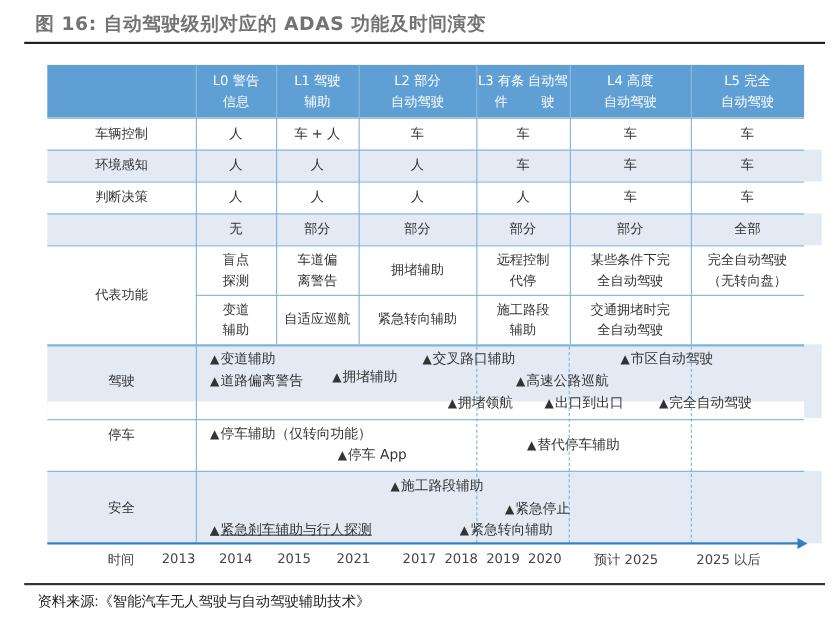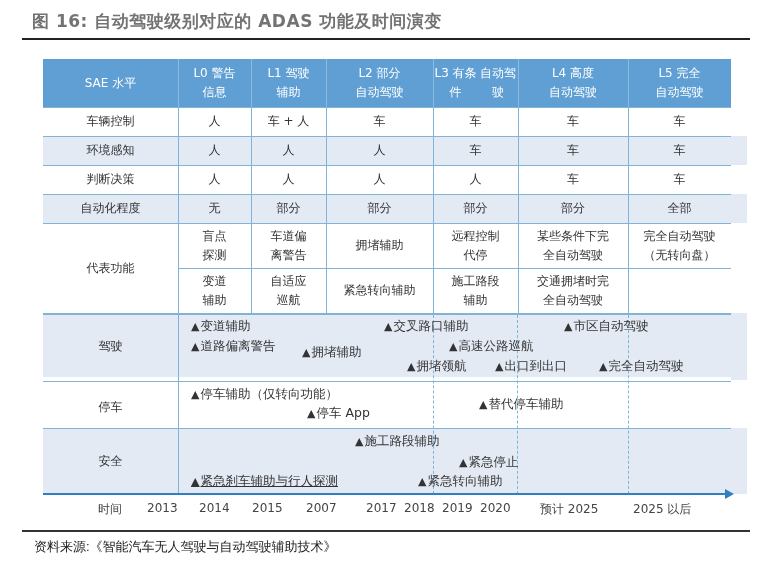--- a/index.html
+++ b/index.html
@@ -34,23 +34,20 @@
 </style>
 </head>
 <body>
 
 <div class="title">图 16:  自动驾驶级别对应的 ADAS 功能及时间演变</div>
 <div class="rule-top"></div>
 
 <div class="tbl">
 
   <div class="row hdr" style="top:0;height:48px;">
-    <div class="cell" style="left:0;width:135px;">
-        <span>SAE 水平</span>
-      </div>
     <div class="cell" style="left:135px;width:73px;flex-direction:column;">
         <span>L0 警告</span>
         <span>信息</span>
       </div>
     <div class="cell" style="left:208px;width:75px;flex-direction:column;">
         <span>L1 驾驶</span>
         <span>辅助</span>
       </div>
     <div class="cell" style="left:283px;width:107px;flex-direction:column;">
         <span>L2 部分</span>
@@ -91,21 +88,20 @@
   <div class="row white" style="top:106px;height:29px;">
     <div class="cell" style="left:0;width:135px;">判断决策</div>
     <div class="cell" style="left:135px;width:73px;">人</div>
     <div class="cell" style="left:208px;width:75px;">人</div>
     <div class="cell" style="left:283px;width:107px;">人</div>
     <div class="cell" style="left:390px;width:85px;">人</div>
     <div class="cell" style="left:475px;width:110px;">车</div>
     <div class="cell" style="left:585px;width:103px;">车</div>
   </div>
   <div class="row shade" style="top:135px;height:29px;">
-    <div class="cell" style="left:0;width:135px;">自动化程度</div>
     <div class="cell" style="left:135px;width:73px;">无</div>
     <div class="cell" style="left:208px;width:75px;">部分</div>
     <div class="cell" style="left:283px;width:107px;">部分</div>
     <div class="cell" style="left:390px;width:85px;">部分</div>
     <div class="cell" style="left:475px;width:110px;">部分</div>
     <div class="cell" style="left:585px;width:103px;">全部</div>
   </div>
 
   <div class="row white" style="top:164px;height:90px;">
     <div class="cell" style="left:135px;width:73px;height:45px;flex-direction:column;">
@@ -131,41 +127,41 @@
       </div>
     <div class="cell" style="left:585px;width:103px;height:45px;flex-direction:column;">
         <span>完全自动驾驶</span>
         <span>（无转向盘）</span>
       </div>
 
     <div class="cell" style="left:135px;top:45px;width:73px;height:45px;flex-direction:column;">
         <span>变道</span>
         <span>辅助</span>
       </div>
-    <div class="cell" style="left:208px;top:45px;width:75px;height:45px;flex-direction:column;">
+    <div class="cell" style="left:208px;top:45px;width:75px;height:45px;flex-direction:row;">
         <span>自适应</span>
         <span>巡航</span>
       </div>
     <div class="cell" style="left:283px;top:45px;width:107px;height:45px;flex-direction:column;">
         <span>紧急转向辅助</span>
       </div>
     <div class="cell" style="left:390px;top:45px;width:85px;height:45px;flex-direction:column;">
         <span>施工路段</span>
         <span>辅助</span>
       </div>
     <div class="cell" style="left:475px;top:45px;width:110px;height:45px;flex-direction:column;">
         <span>交通拥堵时完</span>
         <span>全自动驾驶</span>
       </div>
   </div>
 
   <div class="row shade" style="top:254px;height:67px;">
     <div class="cell" style="left:0;width:135px;">驾驶</div>
   </div>
-  <div class="row white" style="top:318px;height:60px;">
+  <div class="row white" style="top:306px;height:60px;">
     <div class="cell" style="left:0;width:135px;">停车</div>
   </div>
   <div class="row shade" style="top:369px;height:66px;">
     <div class="cell" style="left:0;width:135px;">安全</div>
   </div>
 
   <div class="hline" style="top:48px;"></div>
   <div class="hline" style="top:77px;"></div>
   <div class="hline" style="top:106px;"></div>
   <div class="hline" style="top:135px;"></div>
@@ -188,44 +184,44 @@
   <div class="vline" style="left:475px;top:0;height:48px;background:#8bbbe0;"></div>
   <div class="vline" style="left:585px;top:0;height:48px;background:#8bbbe0;"></div>
 
   <div class="dline" style="left:390px;top:256px;height:179px;"></div>
   <div class="dline" style="left:474px;top:256px;height:179px;"></div>
   <div class="dline" style="left:585px;top:256px;height:179px;"></div>
 </div>
 
 <div class="ev" style="left:191px;top:318px;"><span class="tri">▲</span><span>变道辅助</span></div>
 <div class="ev" style="left:191px;top:338px;"><span class="tri">▲</span><span>道路偏离警告</span></div>
-<div class="ev" style="left:302px;top:344px;"><span class="tri">▲</span><span>拥堵辅助</span></div>
+<div class="ev" style="left:302px;top:334px;"><span class="tri">▲</span><span>拥堵辅助</span></div>
 <div class="ev" style="left:384px;top:318px;"><span class="tri">▲</span><span>交叉路口辅助</span></div>
-<div class="ev" style="left:449px;top:338px;"><span class="tri">▲</span><span>高速公路巡航</span></div>
+<div class="ev" style="left:469px;top:338px;"><span class="tri">▲</span><span>高速公路巡航</span></div>
 <div class="ev" style="left:407px;top:358px;"><span class="tri">▲</span><span>拥堵领航</span></div>
 <div class="ev" style="left:495px;top:358px;"><span class="tri">▲</span><span>出口到出口</span></div>
 <div class="ev" style="left:564px;top:318px;"><span class="tri">▲</span><span>市区自动驾驶</span></div>
 <div class="ev" style="left:599px;top:358px;"><span class="tri">▲</span><span>完全自动驾驶</span></div>
 
 <div class="ev" style="left:191px;top:386px;"><span class="tri">▲</span><span>停车辅助（仅转向功能）</span></div>
 <div class="ev" style="left:307px;top:405px;"><span class="tri">▲</span><span>停车 App</span></div>
 <div class="ev" style="left:479px;top:396px;"><span class="tri">▲</span><span>替代停车辅助</span></div>
 
 <div class="ev" style="left:355px;top:433px;"><span class="tri">▲</span><span>施工路段辅助</span></div>
 <div class="ev" style="left:459px;top:454px;"><span class="tri">▲</span><span>紧急停止</span></div>
 <div class="ev" style="left:191px;top:473px;text-decoration:underline;"><span class="tri">▲</span><span>紧急刹车辅助与行人探测</span></div>
 <div class="ev" style="left:418px;top:473px;"><span class="tri">▲</span><span>紧急转向辅助</span></div>
 
 <div class="axis"></div>
 <div class="arrowhead"></div>
 <div class="tick" style="left:74px;padding-left:24px;">时间</div>
 <div class="tick" style="left:147px;">2013</div>
 <div class="tick" style="left:199px;">2014</div>
 <div class="tick" style="left:252px;">2015</div>
-<div class="tick" style="left:306px;">2007</div>
+<div class="tick" style="left:306px;">2021</div>
 <div class="tick" style="left:366px;">2017</div>
 <div class="tick" style="left:404px;">2018</div>
 <div class="tick" style="left:442px;">2019</div>
 <div class="tick" style="left:480px;">2020</div>
 <div class="tick" style="left:540px;">预计 2025</div>
 <div class="tick" style="left:633px;">2025 以后</div>
 
 <div class="rule-bottom"></div>
 <div class="source">资料来源:《智能汽车无人驾驶与自动驾驶辅助技术》</div>
 

